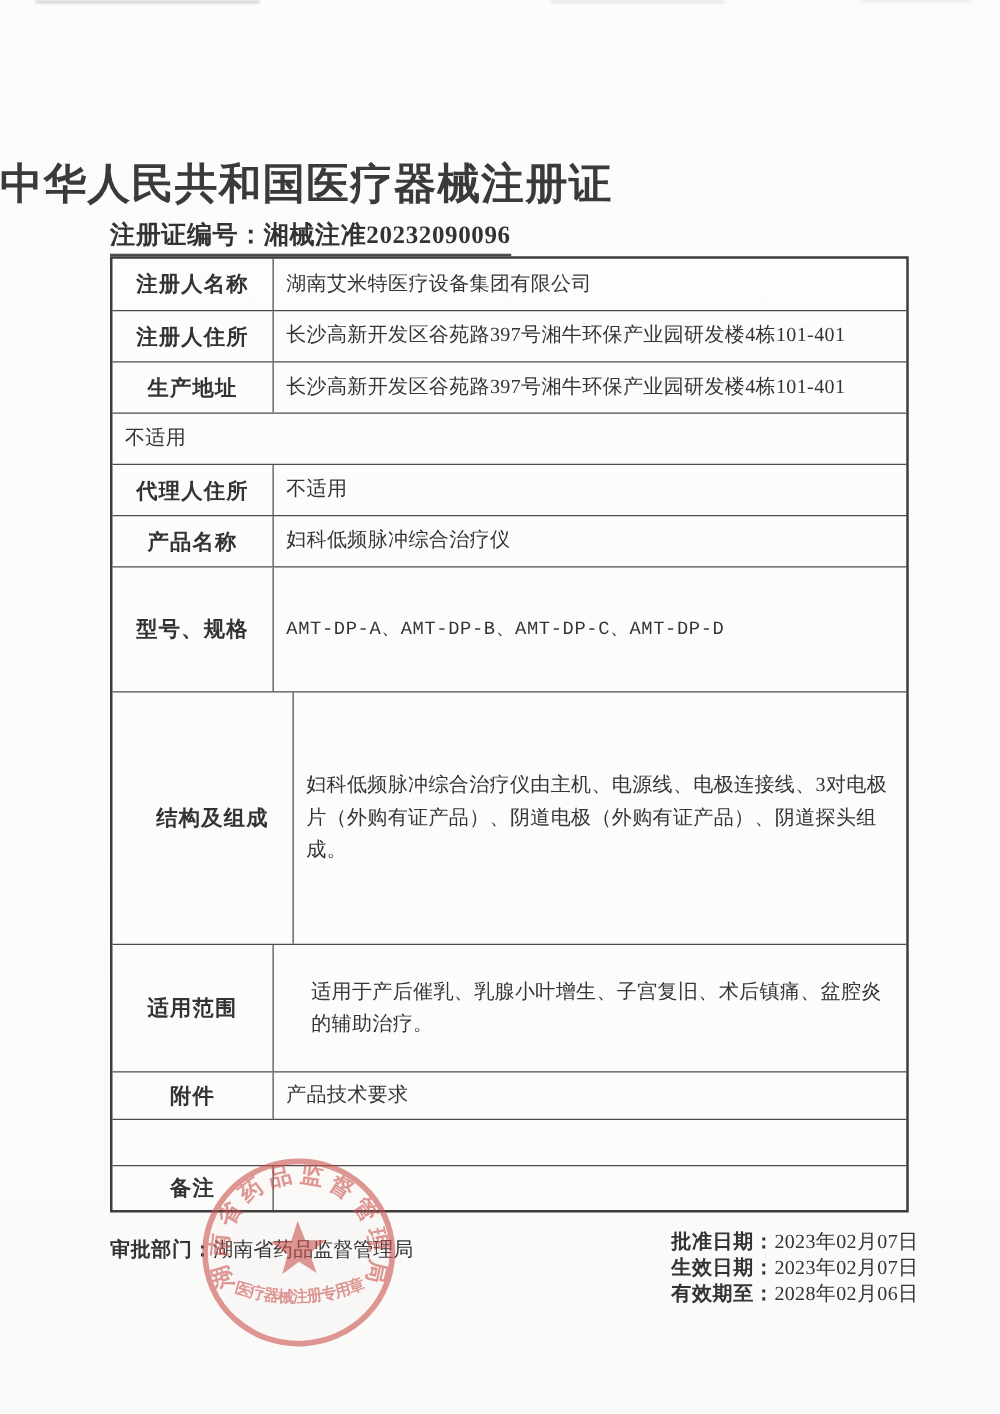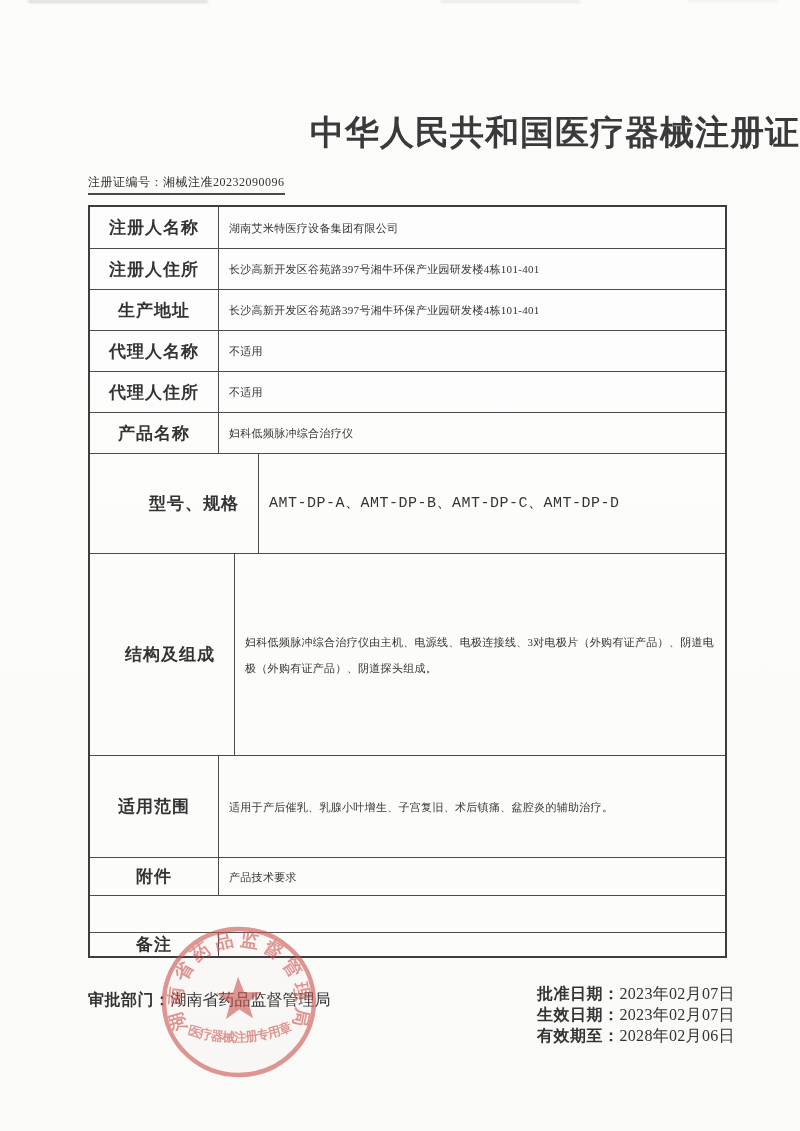--- a/index.html
+++ b/index.html
@@ -13,28 +13,28 @@
   }
   .page{position:absolute;inset:0;background:linear-gradient(180deg,#fcfcfb 0%,#fbfbf9 60%,#fafaf8 100%);}
 
   
   .smudge{position:absolute;border-radius:2px;}
   .smudge.a{left:28px;top:0;width:180px;height:3px;background:#b5b5b5;opacity:.45;filter:blur(1px);}
   .smudge.b{left:440px;top:0;width:140px;height:3px;background:#c9c9c9;opacity:.35;filter:blur(1px);}
   .smudge.c{left:688px;top:0;width:90px;height:2px;background:#d2d2d2;opacity:.35;filter:blur(1px);}
 
   .doc-title{
-    position:absolute;top:110px;left:0;width:100%;
-    text-align:right;font-size:34px;font-weight:bold;color:#3a3a3a;
+    position:absolute;top:124px;left:0;width:100%;
+    text-align:left;font-size:34px;font-weight:bold;color:#3a3a3a;
     letter-spacing:1px;white-space:nowrap;
   }
 
   .cert-line{
     position:absolute;top:174px;left:88px;
-    font-size:12px;font-weight:normal;color:#333;
+    font-size:20px;font-weight:bold;color:#333;
     border-bottom:2px solid #4a4a4a;padding-bottom:2px;
     letter-spacing:.5px;white-space:nowrap;
   }
 
   .reg-table{
     position:absolute;top:205px;left:88px;width:639px;
     border:2px solid #3d3d3d;
     box-sizing:border-box;
     background:rgba(255,255,255,.35);
   }
@@ -43,29 +43,29 @@
   .t-label{
     width:129px;flex:0 0 129px;box-sizing:border-box;
     border-right:1px solid #4c4c4c;
     display:flex;align-items:center;justify-content:center;
     font-weight:bold;font-size:17px;letter-spacing:1px;color:#333;
     text-align:left;
   }
   .t-value{
     flex:1;display:flex;align-items:center;
     padding:5px 8px 5px 10px;box-sizing:border-box;
-    font-size:11px;line-height:26px;color:#343434;letter-spacing:.3px;
+    font-size:16px;line-height:26px;color:#343434;letter-spacing:.3px;
   }
   .r0,.r1,.r2,.r3,.r4,.r5{height:41px;}
-  .r6{height:100px;padding-left:40px;}
+  .r6{height:100px;}
   .r7{height:202px;padding-left:16px;}
-  .r8{height:102px;}
+  .r8{height:102px;gap:20px;}
   .r9{height:38px;}
   .r10{height:37px;}
-  .r11{height:24px;}
+  .r11{height:36px;}
   .r6 .t-value{
     font-family:Liberation Mono, monospace;
     font-size:15px;letter-spacing:.5px;
   }
 
   .footer-left{
     position:absolute;top:990px;left:88px;
     font-size:16px;white-space:nowrap;color:#333;
   }
   .footer-left .lbl{font-weight:bold;letter-spacing:.5px;}
@@ -103,21 +103,20 @@
     </div>
     <div class="t-row r1">
       <div class="t-label">注册人住所</div>
       <div class="t-value">长沙高新开发区谷苑路397号湘牛环保产业园研发楼4栋101-401</div>
     </div>
     <div class="t-row r2">
       <div class="t-label">生产地址</div>
       <div class="t-value">长沙高新开发区谷苑路397号湘牛环保产业园研发楼4栋101-401</div>
     </div>
     <div class="t-row r3">
-      <div class="t-label">代理人名称</div>
       <div class="t-value">不适用</div>
     </div>
     <div class="t-row r4">
       <div class="t-label">代理人住所</div>
       <div class="t-value">不适用</div>
     </div>
     <div class="t-row r5">
       <div class="t-label">产品名称</div>
       <div class="t-value">妇科低频脉冲综合治疗仪</div>
     </div>

